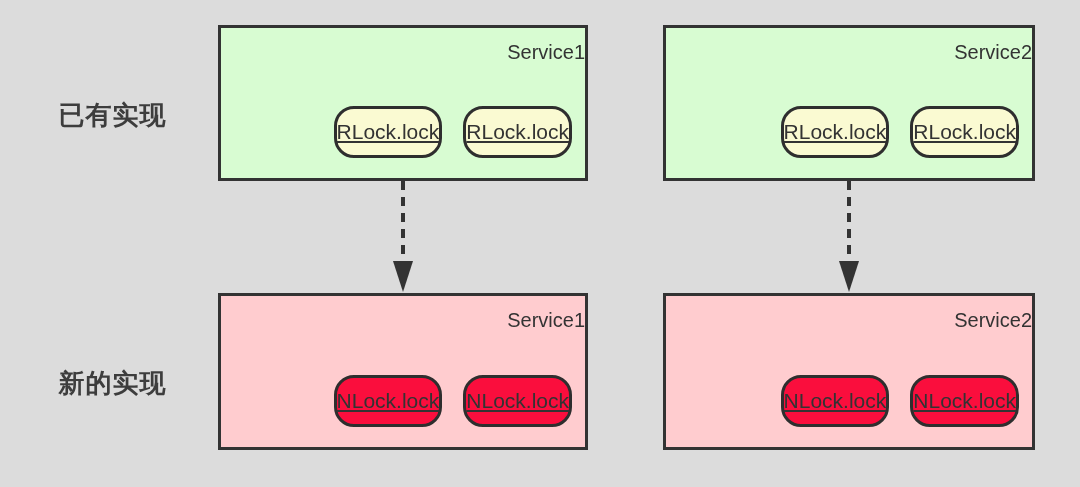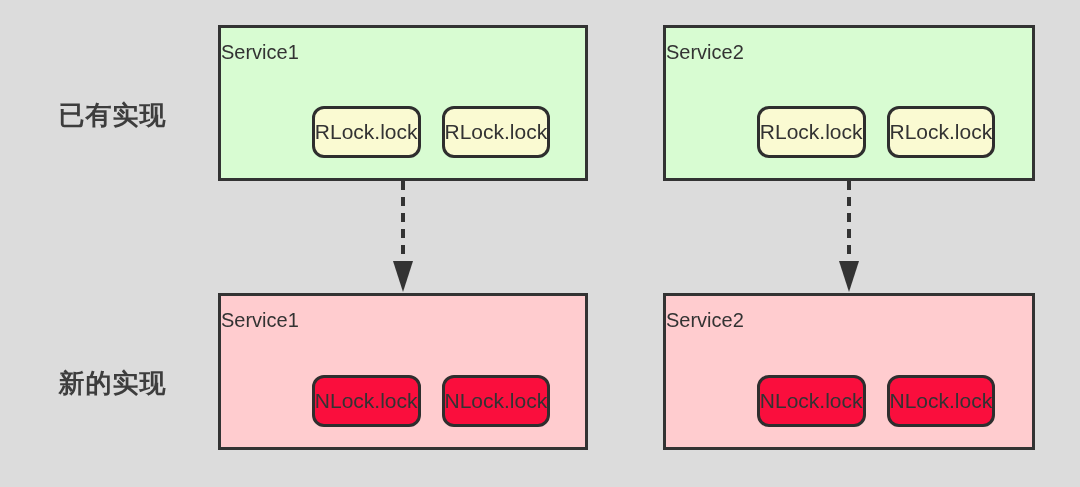--- a/index.html
+++ b/index.html
@@ -35,22 +35,23 @@
     color: var(--label-text);
     letter-spacing: 1px;
   }
   .row-label.pos-row0 { top: 98px; }
   .row-label.pos-row1 { top: 366px; }
 
   .service-box {
     position: absolute;
     border: 3px solid var(--border);
     display: flex;
-    flex-direction: row;
+    flex-direction: column;
     color: var(--box-text);
+    align-items: flex-end;
   }
   .service-box.existing { background: var(--existing-service-fill); }
   .service-box.new      { background: var(--new-service-fill); }
 
   .pos-r0c0 { left: 218px; top: 25px;  width: 370px; height: 156px; }
   .pos-r0c1 { left: 663px; top: 25px;  width: 372px; height: 156px; }
   .pos-r1c0 { left: 218px; top: 293px; width: 370px; height: 157px; }
   .pos-r1c1 { left: 663px; top: 293px; width: 372px; height: 157px; }
 
   .service-title {
@@ -64,26 +65,27 @@
     margin-top: auto;
     margin-bottom: 20px;
     display: flex;
     gap: 21px;
     padding: 0 13px;
   }
   .lock {
     flex: 1;
     height: 52px;
     border: 3px solid #2e2e2e;
-    border-radius: 12px;
+    border-radius: 20px;
     display: flex;
     align-items: center;
     justify-content: center;
     font-size: 21px;
     color: var(--box-text);
+    text-decoration: underline;
   }
   .lock.existing-lock { background: var(--existing-lock-fill); }
   .lock.new-lock      { background: var(--new-lock-fill); }
 
   .arrow {
     position: absolute;
     width: 26px;
     height: 112px;
   }
   .arrow.pos-a0 { left: 390px; top: 181px; }

